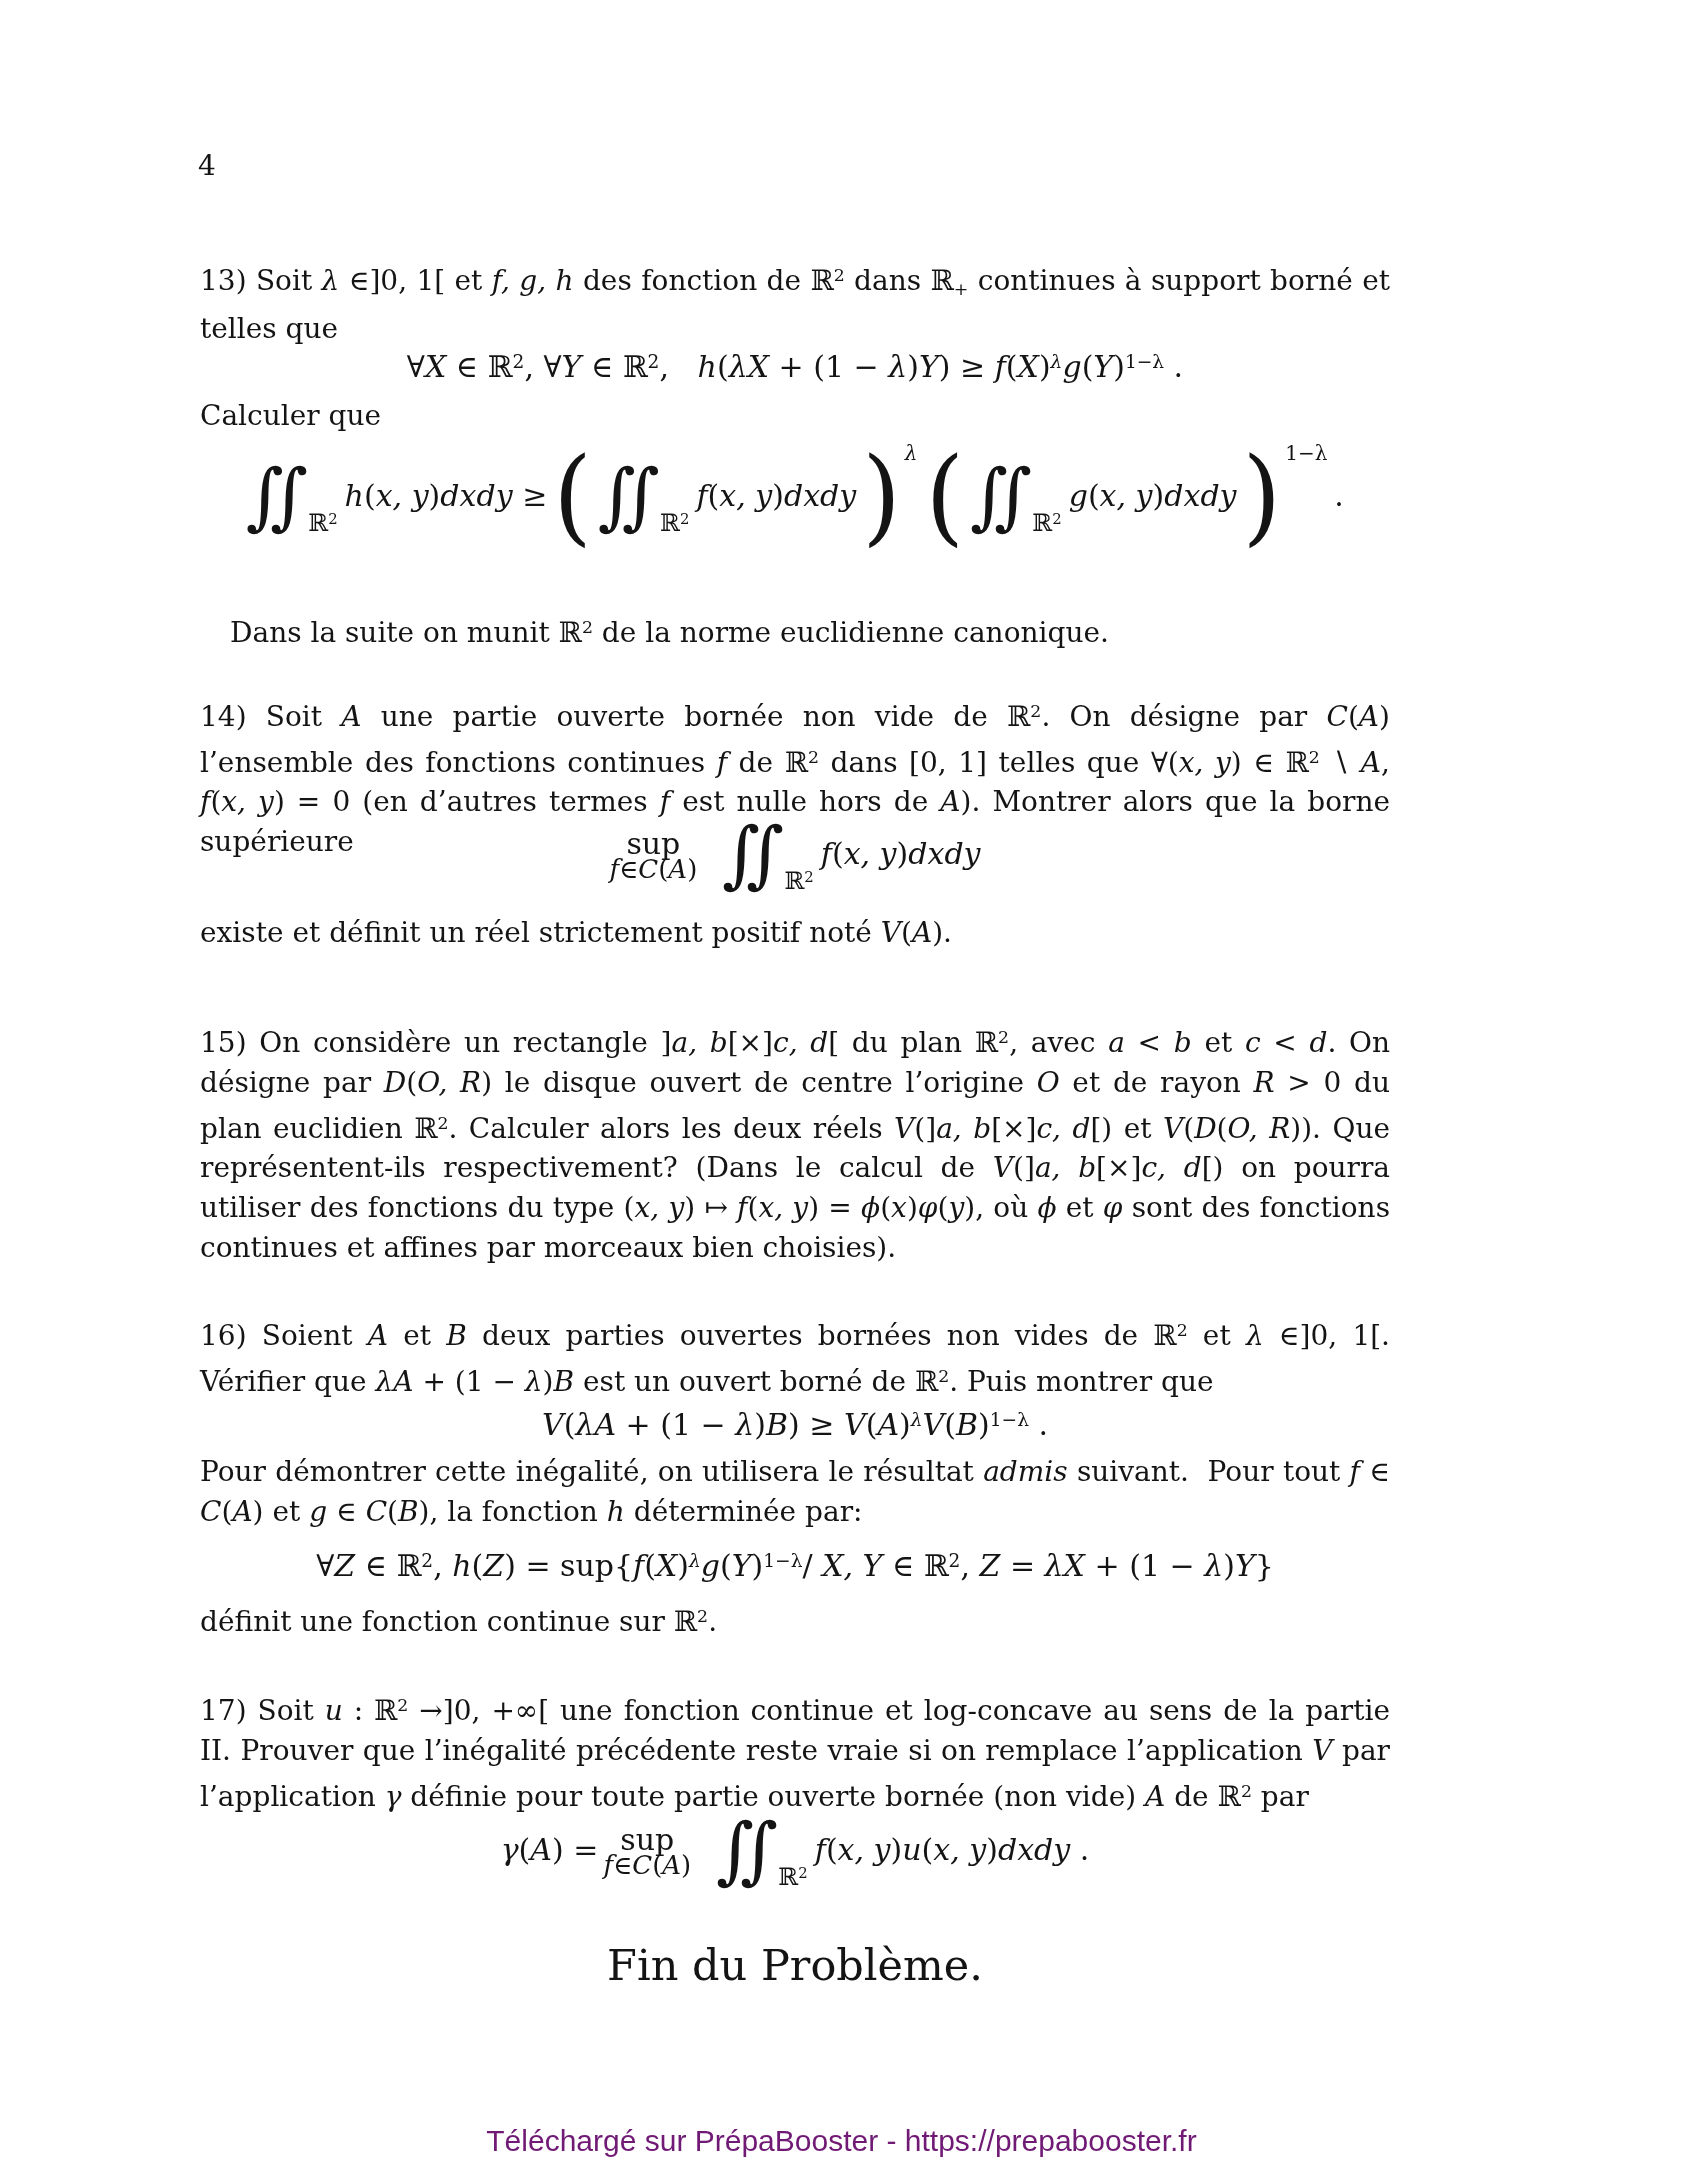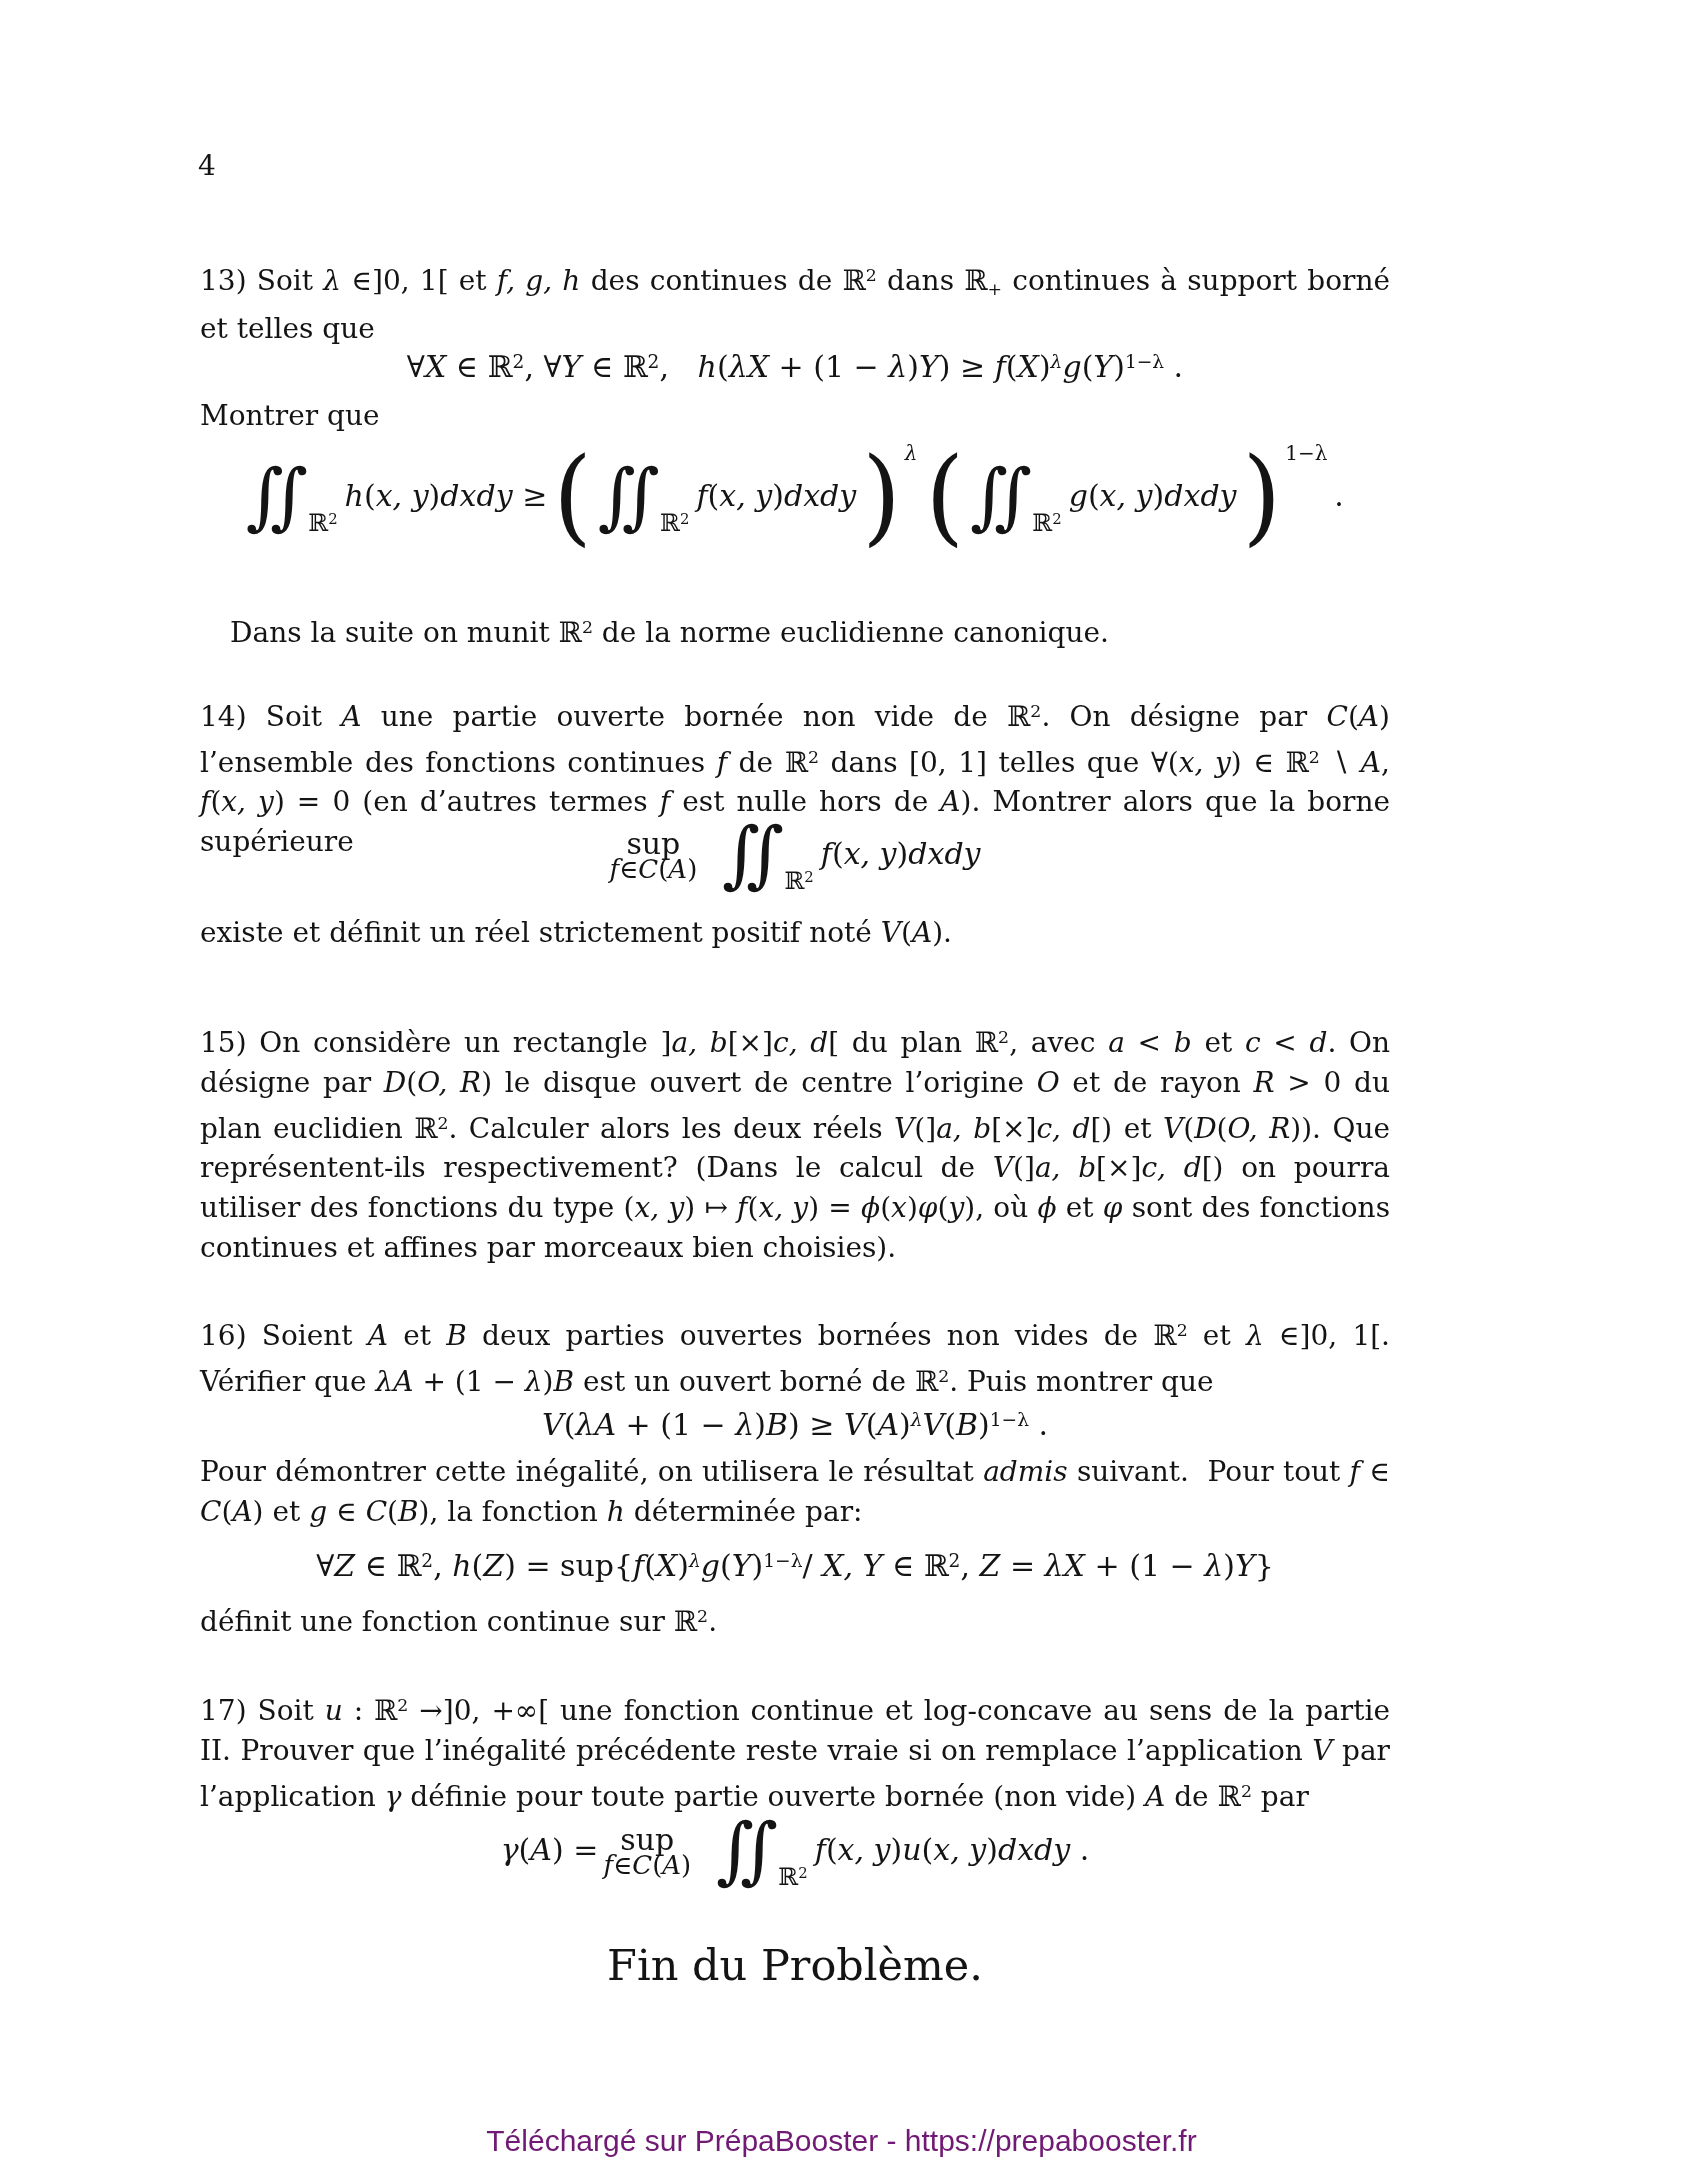--- a/index.html
+++ b/index.html
@@ -49,27 +49,27 @@
     font-size:30px;line-height:36px;color:#701a75;
   }
 </style>
 </head>
 <body>
 
 <div class="page">
 
   <div class="abs pno" style="left:198px;top:151px">4</div>
 
-  <div class="abs para" style="top:255px"><span>13) Soit </span><span class="mi">λ</span><span> ∈]0, 1[ et </span><span class="mi">f, g, h</span><span> des continues de </span><span>ℝ</span><span class="sp">2</span><span> dans </span><span>ℝ</span><span class="sb">+</span><span> continues à support borné et telles que</span></div>
+  <div class="abs para" style="top:255px"><span>13) Soit </span><span class="mi">λ</span><span> ∈]0, 1[ et </span><span class="mi">f, g, h</span><span> des fonction de </span><span>ℝ</span><span class="sp">2</span><span> dans </span><span>ℝ</span><span class="sb">+</span><span> continues à support borné et telles que</span></div>
 
   <div class="abs eqrow" style="top:342px;height:46px">
     <span class="seg"><span>∀</span><span class="mi">X</span><span> ∈ ℝ</span><span class="sp">2</span><span>, ∀</span><span class="mi">Y</span><span> ∈ ℝ</span><span class="sp">2</span><span>,&nbsp;&nbsp; </span><span class="mi">h</span><span>(</span><span class="mi">λX</span><span> + (1 − </span><span class="mi">λ</span><span>)</span><span class="mi">Y</span><span>) ≥ </span><span class="mi">f</span><span>(</span><span class="mi">X</span><span>)</span><span class="mi sp">λ</span><span class="mi">g</span><span>(</span><span class="mi">Y</span><span>)</span><span class="sp">1−λ</span><span> .</span></span>
   </div>
 
-  <div class="abs para" style="top:396px"><span>Montrer que</span></div>
+  <div class="abs para" style="top:396px"><span>Calculer que</span></div>
 
   <div class="abs eqrow" style="top:440px;height:111px">
     <span class="intgrp">
       <span class="intsign">∫</span>
         <span class="intsign i2">∫</span>
         <span class="intsub seg"><span>ℝ</span><span class="sp">2</span></span>
     </span>
     <span class="seg"><span class="mi">h</span><span>(</span><span class="mi">x, y</span><span>)</span><span class="mi">dxdy</span><span> ≥</span></span>
     <span class="bigp">(</span>
     <span class="intgrp">

